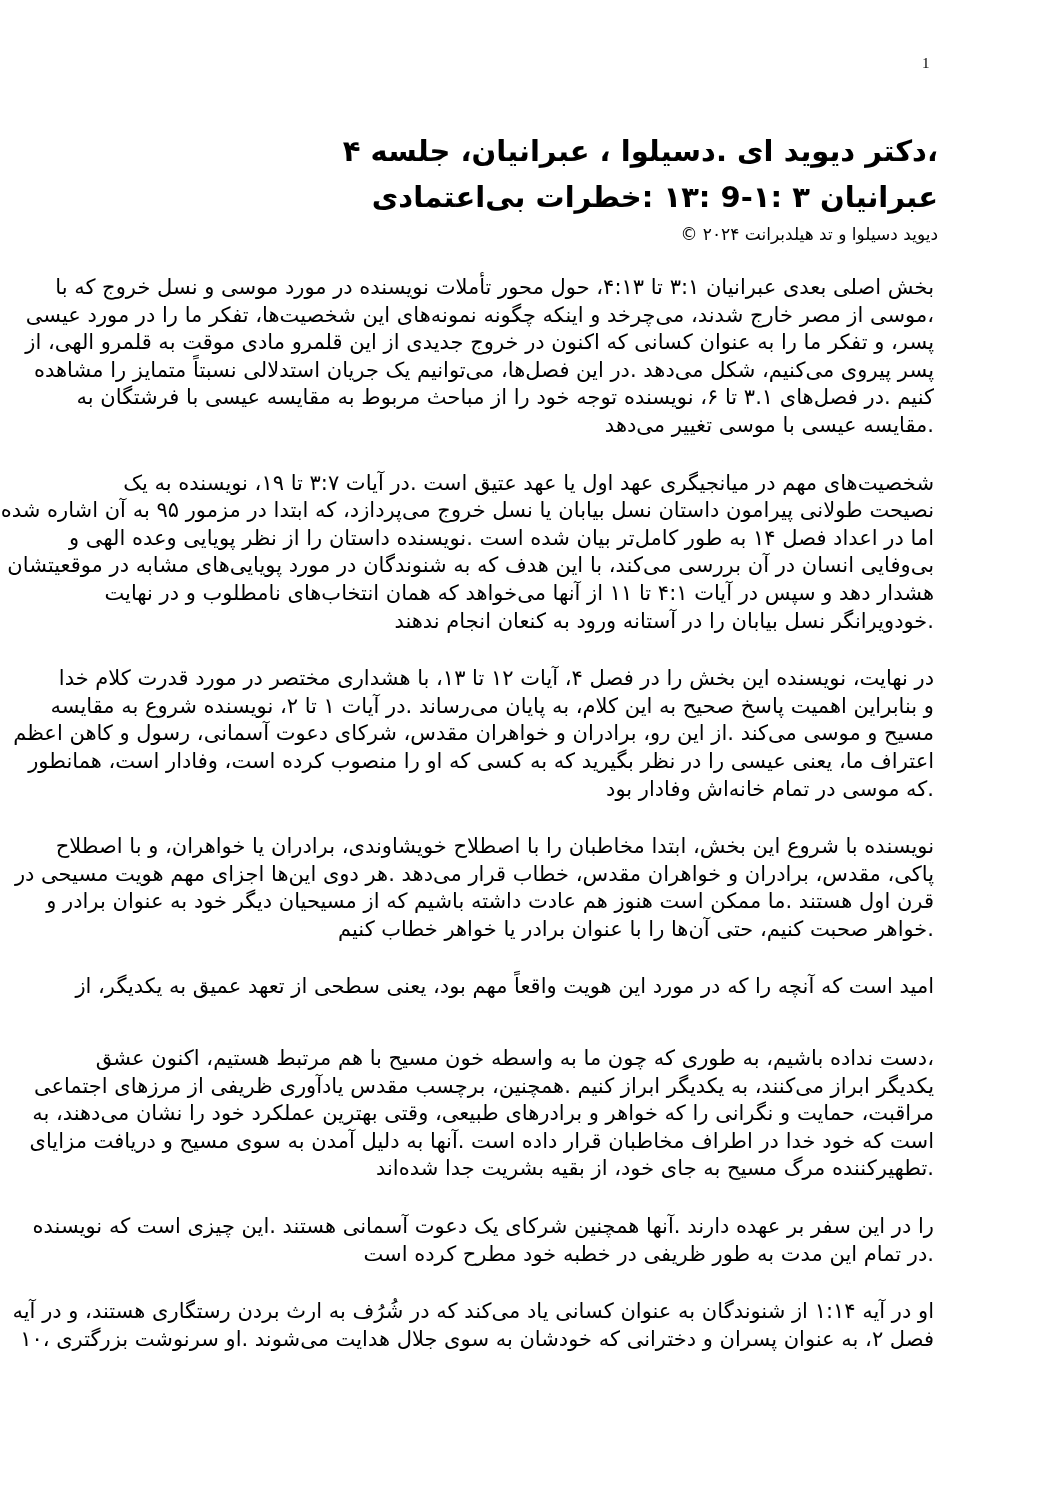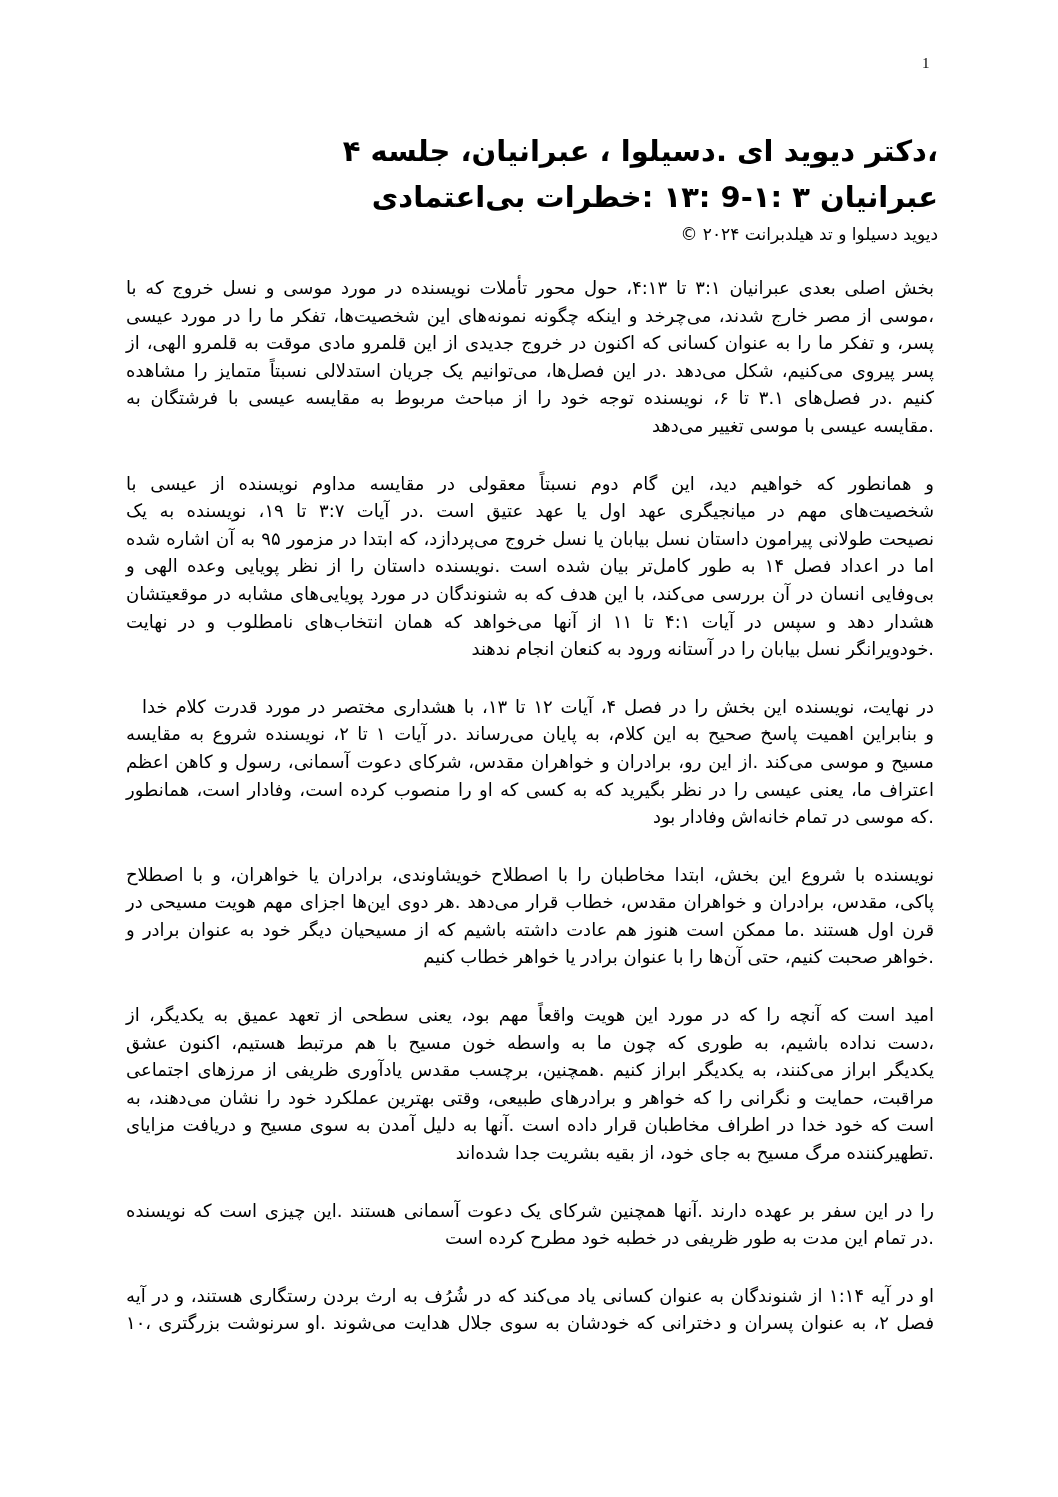--- a/index.html
+++ b/index.html
@@ -46,21 +46,21 @@
     .body {
       position: absolute;
       top: 274px;
       left: 126px;
       width: 808px;
       direction: rtl;
     }
     .para {
       margin: 0 0 30px 0;
       font-family: "DejaVu Sans", sans-serif;
-      font-size: 18px;
+      font-size: 21px;
       line-height: 27.6px;
       text-align: justify;
       text-align-last: right;
     }
     .line {
       display: block;
       white-space: nowrap;
       text-align: justify;
       text-align-last: justify;
     }
@@ -82,21 +82,20 @@
 <div class="body">
   <div class="para">
     <span class="line" style="display: block;">بخش اصلی بعدی عبرانیان ۳:۱ تا ۴:۱۳، حول محور تأملات نویسنده در مورد موسی و نسل خروج که با</span>
     <span class="line" style="display: block;">،موسی از مصر خارج شدند، می‌چرخد و اینکه چگونه نمونه‌های این شخصیت‌ها، تفکر ما را در مورد عیسی</span>
     <span class="line" style="display: block;">پسر، و تفکر ما را به عنوان کسانی که اکنون در خروج جدیدی از این قلمرو مادی موقت به قلمرو الهی، از</span>
     <span class="line" style="display: block;">پسر پیروی می‌کنیم، شکل می‌دهد .در این فصل‌ها، می‌توانیم یک جریان استدلالی نسبتاً متمایز را مشاهده</span>
     <span class="line" style="display: block;">کنیم .در فصل‌های ۳.۱ تا ۶، نویسنده توجه خود را از مباحث مربوط به مقایسه عیسی با فرشتگان به</span>
     <span class="line last" style="display: block;">.مقایسه عیسی با موسی تغییر می‌دهد</span>
   </div>
   <div class="para">
-    <span class="line" style="display: block;">و همانطور که خواهیم دید، این گام دوم نسبتاً معقولی در مقایسه مداوم نویسنده از عیسی با</span>
     <span class="line" style="display: block;">شخصیت‌های مهم در میانجیگری عهد اول یا عهد عتیق است .در آیات ۳:۷ تا ۱۹، نویسنده به یک</span>
     <span class="line" style="display: block;">نصیحت طولانی پیرامون داستان نسل بیابان یا نسل خروج می‌پردازد، که ابتدا در مزمور ۹۵ به آن اشاره شده</span>
     <span class="line" style="display: block;">اما در اعداد فصل ۱۴ به طور کامل‌تر بیان شده است .نویسنده داستان را از نظر پویایی وعده الهی و</span>
     <span class="line" style="display: block;">بی‌وفایی انسان در آن بررسی می‌کند، با این هدف که به شنوندگان در مورد پویایی‌های مشابه در موقعیتشان</span>
     <span class="line" style="display: block;">هشدار دهد و سپس در آیات ۴:۱ تا ۱۱ از آنها می‌خواهد که همان انتخاب‌های نامطلوب و در نهایت</span>
     <span class="line last" style="display: block;">.خودویرانگر نسل بیابان را در آستانه ورود به کنعان انجام ندهند</span>
   </div>
   <div class="para">
     <span class="line" style="display: block; margin-left: 16px;">در نهایت، نویسنده این بخش را در فصل ۴، آیات ۱۲ تا ۱۳، با هشداری مختصر در مورد قدرت کلام خدا</span>
     <span class="line" style="display: block;">و بنابراین اهمیت پاسخ صحیح به این کلام، به پایان می‌رساند .در آیات ۱ تا ۲، نویسنده شروع به مقایسه</span>
@@ -105,21 +104,21 @@
     <span class="line last" style="display: block;">.که موسی در تمام خانه‌اش وفادار بود</span>
   </div>
   <div class="para">
     <span class="line" style="display: block;">نویسنده با شروع این بخش، ابتدا مخاطبان را با اصطلاح خویشاوندی، برادران یا خواهران، و با اصطلاح</span>
     <span class="line" style="display: block;">پاکی، مقدس، برادران و خواهران مقدس، خطاب قرار می‌دهد .هر دوی این‌ها اجزای مهم هویت مسیحی در</span>
     <span class="line" style="display: block;">قرن اول هستند .ما ممکن است هنوز هم عادت داشته باشیم که از مسیحیان دیگر خود به عنوان برادر و</span>
     <span class="line last" style="display: block;">.خواهر صحبت کنیم، حتی آن‌ها را با عنوان برادر یا خواهر خطاب کنیم</span>
   </div>
   <div class="para">
     <span class="line" style="display: block;">امید است که آنچه را که در مورد این هویت واقعاً مهم بود، یعنی سطحی از تعهد عمیق به یکدیگر، از</span>
-    <span class="line" style="display: block;">،دست نداده باشیم، به طوری که چون ما به واسطه خون مسیح با هم مرتبط هستیم، اکنون عشق</span>
+    <span class="line" style="display: block; margin-top: 44px;">،دست نداده باشیم، به طوری که چون ما به واسطه خون مسیح با هم مرتبط هستیم، اکنون عشق</span>
     <span class="line" style="display: block;">یکدیگر ابراز می‌کنند، به یکدیگر ابراز کنیم .همچنین، برچسب مقدس یادآوری ظریفی از مرزهای اجتماعی</span>
     <span class="line" style="display: block;">مراقبت، حمایت و نگرانی را که خواهر و برادرهای طبیعی، وقتی بهترین عملکرد خود را نشان می‌دهند، به</span>
     <span class="line" style="display: block;">است که خود خدا در اطراف مخاطبان قرار داده است .آنها به دلیل آمدن به سوی مسیح و دریافت مزایای</span>
     <span class="line last" style="display: block;">.تطهیرکننده مرگ مسیح به جای خود، از بقیه بشریت جدا شده‌اند</span>
   </div>
   <div class="para">
     <span class="line" style="display: block;">را در این سفر بر عهده دارند .آنها همچنین شرکای یک دعوت آسمانی هستند .این چیزی است که نویسنده</span>
     <span class="line last" style="display: block;">.در تمام این مدت به طور ظریفی در خطبه خود مطرح کرده است</span>
   </div>
   <div class="para">

